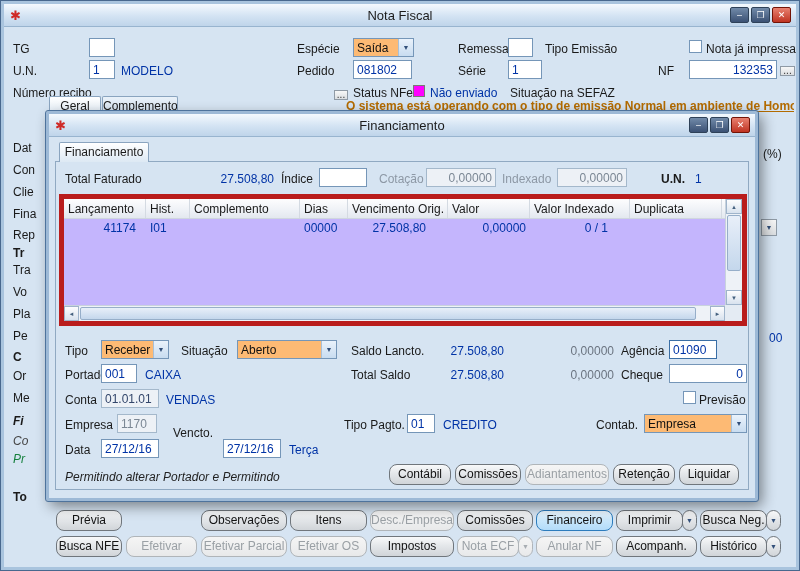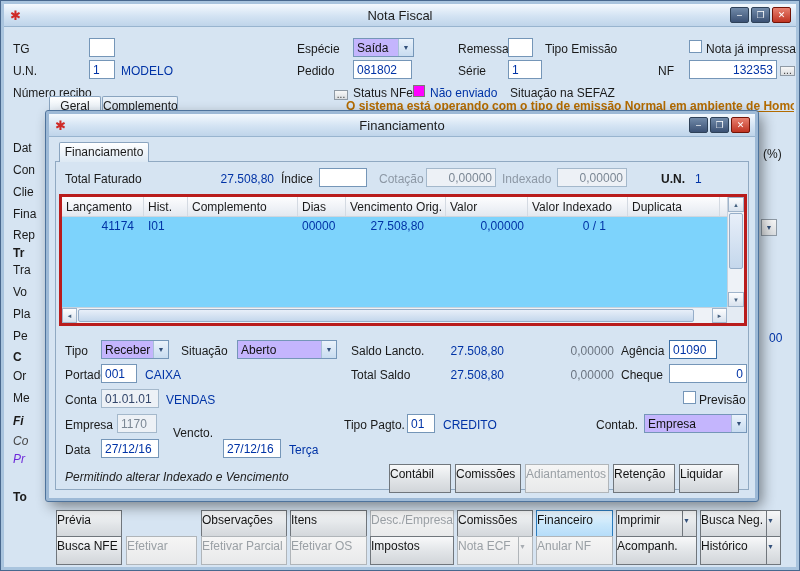--- a/index.html
+++ b/index.html
@@ -13,37 +13,37 @@
   .cap{width:19px;height:16px;border:1px solid #2e4158;border-radius:2px;background:linear-gradient(#718aa9,#3b5174);color:#fff;font-size:9px;line-height:14px;text-align:center}
   .cap.close{background:linear-gradient(#e8806f,#bf3322);border-color:#731306}
   .lbl{position:absolute;white-space:nowrap}
   .glbl{position:absolute;white-space:nowrap;color:#8d98a5}
   .val{position:absolute;white-space:nowrap;color:#0033a6}
   .gval{position:absolute;white-space:nowrap;color:#6b7480}
   .field{position:absolute;height:19px;background:#fff;border:1px solid #7596b8;color:#0033a6;padding:2px 3px;white-space:nowrap;overflow:hidden}
   .field.dis{background:#edf1f6;color:#7b8794;border-color:#a4b8cb}
   .field.gray{background:#edf1f6;color:#33466b;border-color:#a4b8cb}
   .tr{text-align:right}
-  .combo{position:absolute;height:19px;background:#c4b5fd;border:1px solid #7596b8;display:flex;align-items:stretch}
+  .combo{position:absolute;height:19px;background:#fdba74;border:1px solid #7596b8;display:flex;align-items:stretch}
   .combo .cv{flex:1;padding:2px 3px;white-space:nowrap;overflow:hidden}
   .combo .ca{width:15px;background:linear-gradient(#eaf2fb,#c8dcf0);border-left:1px solid #a8c0d8;font-size:7px;color:#33507a;display:flex;align-items:center;justify-content:center}
   .chk{position:absolute;width:13px;height:13px;background:#fff;border:1px solid #7596b8}
   .mini{position:absolute;background:linear-gradient(#f7f7f7,#dbdee1);border:1px solid #8f9aa5;font-size:10px;line-height:7px;text-align:center;color:#333}
   .swatch{position:absolute;width:12px;height:12px;background:#ff00ff;border:1px solid #777}
-  .btn{position:absolute;height:29px;background:linear-gradient(#f8f9fa,#e3e6e9 48%,#d1d5d9);border:1px solid #70767c;border-radius:0;font-size:12px;color:#141414;text-align:left;line-height:19px;white-space:nowrap;overflow:hidden}
+  .btn{position:absolute;height:21px;background:linear-gradient(#f8f9fa,#e3e6e9 48%,#d1d5d9);border:1px solid #70767c;border-radius:8px;font-size:12px;color:#141414;text-align:center;line-height:19px;white-space:nowrap;overflow:hidden}
   .btn.dis{color:#9aa0a5;background:linear-gradient(#f5f5f5,#e8e9ea);border-color:#b0b5b9}
   .btn.act{border-color:#2c7cbd;background:linear-gradient(#edf8ff,#c9e7fb 48%,#b2dbf9)}
   .btn.arr{font-size:7px;color:#33507a;line-height:20px}
   .btn.arr.dis{color:#a8adb2}
   .tab{position:absolute;background:linear-gradient(#ffffff,#dde9f4);border:1px solid #8aa4bf;border-bottom:none;border-radius:2px 2px 0 0;text-align:center;padding-top:2px;font-size:12px;white-space:nowrap;overflow:hidden}
   .warn{position:absolute;color:#b36b00;font-weight:bold;text-decoration:underline;white-space:nowrap;overflow:hidden}
   #dlg{position:absolute;left:45px;top:110px;width:712px;height:390px;background:#d6e4f2;border:3px solid #9db9d6;outline:1px solid #4e739c;border-radius:2px;box-shadow:4px 5px 14px rgba(0,0,0,.45);z-index:50}
   #dlg .tb{left:0;top:0;right:0}
   .panel{position:absolute;left:6px;right:6px;top:47px;bottom:8px;border:1px solid #90a9c2}
-  .grid{position:absolute;background:#7dd3fc;border:3px solid #b91c1c}
+  .grid{position:absolute;background:#c4b5fd;border:5px solid #b91c1c}
   .ghead{display:flex;height:20px;border-bottom:1px solid #cfd6de;background:linear-gradient(#fdfdfe,#eef1f6 60%,#e3e8ef)}
   .ghead .hc{border-right:1px solid #d4dae2;padding:3px 4px;white-space:nowrap;overflow:hidden}
   .grow{display:flex;height:19px;color:#0033a6}
   .grow .c{padding:2px 4px;white-space:nowrap;overflow:hidden}
   .vsb{position:absolute;top:0;right:0;width:17px;bottom:16px;background:#eef2f7;border-left:1px solid #c8d2dd}
   .hsb{position:absolute;left:0;bottom:0;right:17px;height:16px;background:#eef2f7;border-top:1px solid #c8d2dd}
   .corner{position:absolute;right:0;bottom:0;width:17px;height:16px;background:#e4ebf3}
   .sarr{position:absolute;background:linear-gradient(#fdfdfe,#d8e2ee);border:1px solid #9fb4cb;color:#45617f;font-size:6px;text-align:center}
   .sth{position:absolute;background:linear-gradient(#e8eff9,#c4d7ec);border:1px solid #96aec9;border-radius:2px}
   .note{position:absolute;font-style:italic;color:#222;white-space:nowrap}
@@ -108,21 +108,21 @@
   <span class="lbl" style="left:12px;top:245px;width:32px;overflow:hidden;font-weight:bold">Tr</span>
   <span class="lbl" style="left:12px;top:262px;width:32px;overflow:hidden">Tra</span>
   <span class="lbl" style="left:12px;top:284px;width:32px;overflow:hidden">Vo</span>
   <span class="lbl" style="left:12px;top:306px;width:32px;overflow:hidden">Pla</span>
   <span class="lbl" style="left:12px;top:328px;width:32px;overflow:hidden">Pe</span>
   <span class="lbl" style="left:12px;top:349px;width:32px;overflow:hidden;font-weight:bold">C</span>
   <span class="lbl" style="left:12px;top:368px;width:32px;overflow:hidden">Or</span>
   <span class="lbl" style="left:12px;top:390px;width:32px;overflow:hidden">Me</span>
   <span class="lbl" style="left:12px;top:413px;width:32px;overflow:hidden;font-weight:bold;font-style:italic">Fi</span>
   <span class="lbl" style="left:12px;top:433px;width:32px;overflow:hidden;font-style:italic;color:#444">Co</span>
-  <span class="lbl" style="left:12px;top:451px;width:32px;overflow:hidden;font-style:italic;color:#6d28d9">Pr</span>
+  <span class="lbl" style="left:12px;top:451px;width:32px;overflow:hidden;font-style:italic;color:#15803d">Pr</span>
   <span class="lbl" style="left:12px;top:489px;width:32px;overflow:hidden;font-weight:bold">To</span>
 
   <span class="lbl" style="left:762px;top:146px">(%)</span>
   <div class="mini" style="left:760px;top:218px;width:16px;height:17px;line-height:16px;font-size:7px;color:#33507a">▼</div>
   <span class="val" style="left:768px;top:330px">00</span>
 
   <div class="btn" style="left:55px;top:509px;width:66px">Prévia</div>
   <div class="btn" style="left:200px;top:509px;width:86px">Observações</div>
   <div class="btn" style="left:289px;top:509px;width:77px">Itens</div>
   <div class="btn dis" style="left:369px;top:509px;width:84px">Desc./Empresa</div>
@@ -245,20 +245,20 @@
       <span class="cv" style="color:#111">Empresa</span>
       <span class="ca">▼</span>
     </div>
 
     <span class="lbl" style="left:16px;top:329px">Data</span>
     <div class="field" style="left:52px;top:325px;width:58px">27/12/16</div>
     <span class="lbl" style="left:124px;top:312px">Vencto.</span>
     <div class="field" style="left:174px;top:325px;width:58px">27/12/16</div>
     <span class="val" style="left:240px;top:329px">Terça</span>
 
-    <span class="note" style="left:16px;top:356px">Permitindo alterar Indexado e Vencimento</span>
+    <span class="note" style="left:16px;top:356px">Permitindo alterar Portador e Permitindo</span>
     <div class="btn" style="left:340px;top:350px;width:62px">Contábil</div>
     <div class="btn" style="left:406px;top:350px;width:66px">Comissões</div>
     <div class="btn dis" style="left:476px;top:350px;width:84px">Adiantamentos</div>
     <div class="btn" style="left:564px;top:350px;width:62px">Retenção</div>
     <div class="btn" style="left:630px;top:350px;width:60px">Liquidar</div>
   </div>
 </div>
 
 </body></html>

